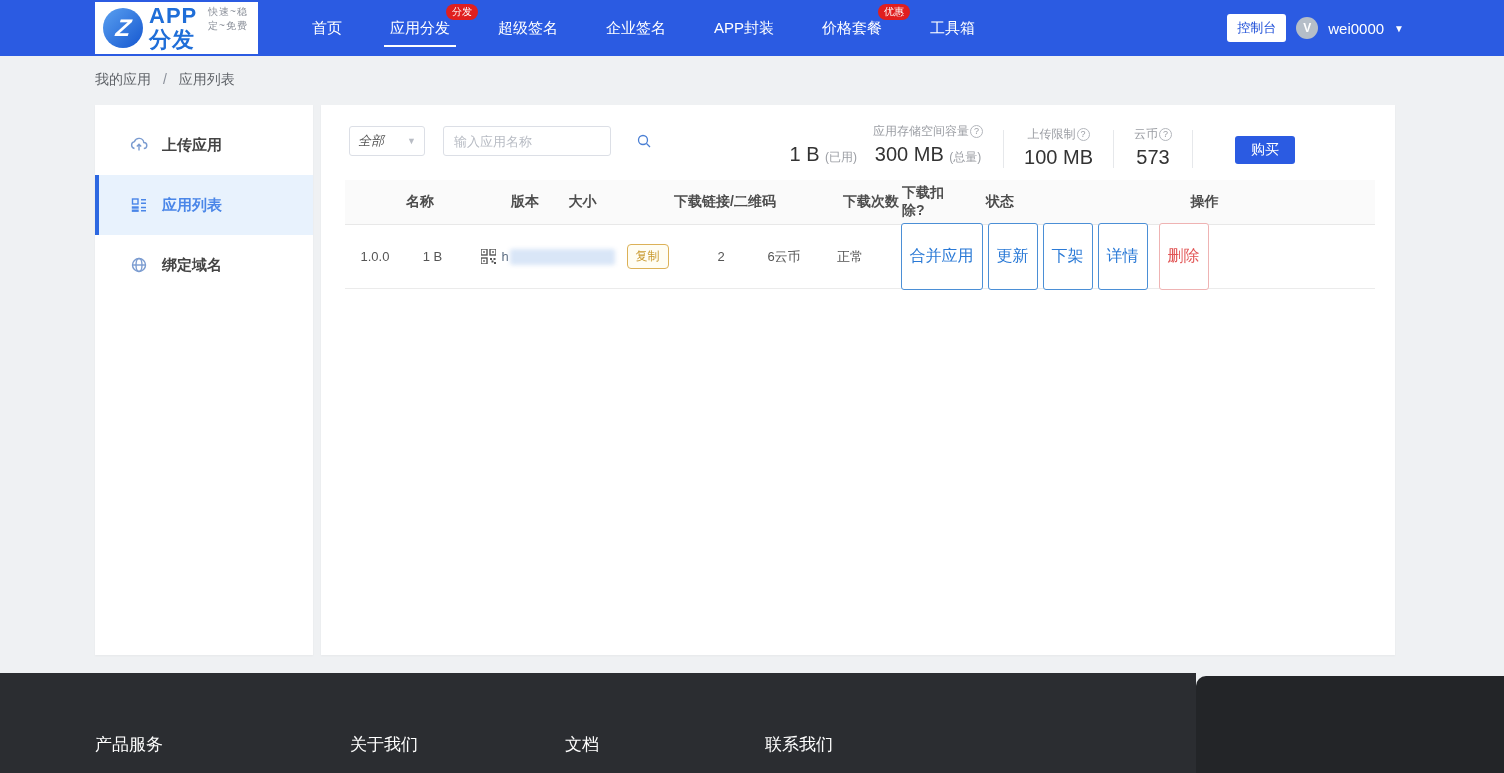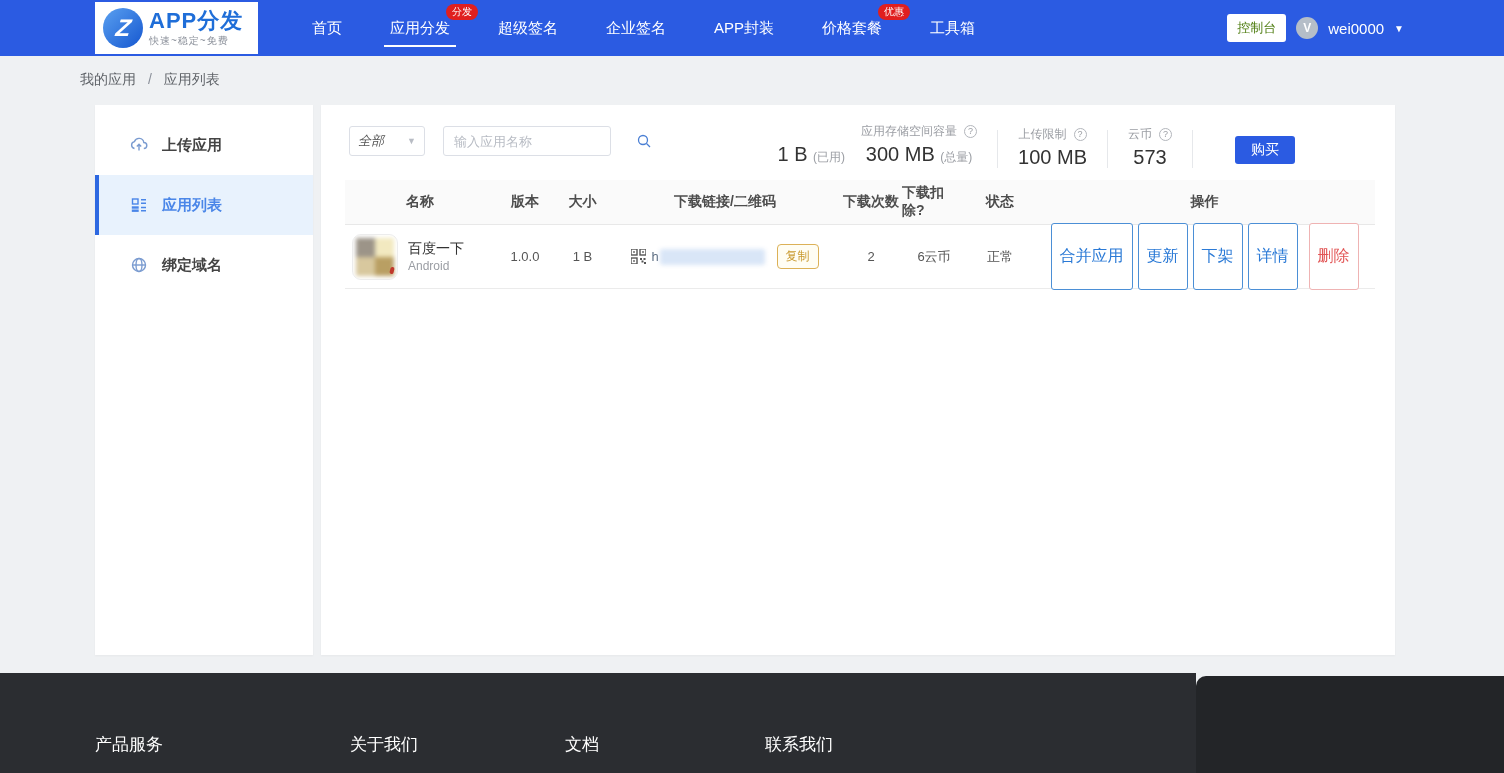--- a/index.html
+++ b/index.html
@@ -10,39 +10,39 @@
   }
   
   .navbar { position:absolute; left:0; top:0; width:1504px; height:56px;
     background:#2b5be2; display:flex; align-items:center; }
   .logo-box { position:absolute; left:95px; top:2px; width:163px; height:52px;
     background:#fff; display:flex; align-items:center; padding-left:8px; }
   .logo-circle { width:40px; height:40px; border-radius:50%;
     background:linear-gradient(135deg,#5aa0f0,#1557d0);
     display:flex; align-items:center; justify-content:center; flex:0 0 auto; }
   .logo-circle span { color:#fff; font-size:24px; font-weight:bold; font-style:italic; transform:skewX(-8deg); }
-  .logo-text { margin-left:6px; display:flex; flex-direction:column; }
+  .logo-text { margin-left:6px; display:flex; flex-direction:row; }
   .logo-title { color:#1f6ed8; font-size:22px; font-weight:bold; letter-spacing:1px; line-height:24px; }
   .logo-tagline { color:#8a8f99; font-size:10px; letter-spacing:1px; margin-top:1px; }
   .nav-items { display:flex; margin-left:288px; height:56px; }
   .nav-item { position:relative; color:#fff; font-size:15px; padding:0 24px;
     display:flex; align-items:center; cursor:pointer; white-space:nowrap; }
   .nav-item.active::after { content:""; position:absolute; left:18px; right:18px;
     bottom:9px; height:2px; background:#fff; }
   .nav-badge { position:absolute; top:4px; right:-4px; background:#e01f1f; color:#fff;
     font-size:10px; padding:2px 6px; border-radius:9px; line-height:12px; }
   .nav-right { position:absolute; right:100px; top:0; height:56px; display:flex; align-items:center; gap:10px; }
-  .console-btn { background:#fff; color:#4d7c0f; font-size:13px; padding:5px 10px;
+  .console-btn { background:#fff; color:#1d4ed8; font-size:13px; padding:5px 10px;
     border-radius:3px; border:none; cursor:pointer; }
   .avatar { width:22px; height:22px; border-radius:50%; background:#b5bec8; color:#fff;
     font-size:12px; font-weight:bold; display:flex; align-items:center; justify-content:center; }
   .user-name { color:#fff; font-size:15px; }
   .caret-down { color:#fff; font-size:10px; }
   
-  .breadcrumb { position:absolute; left:80px; top:71px; font-size:14px; color:#5f6368; }
+  .breadcrumb { position:absolute; left:95px; top:71px; font-size:14px; color:#5f6368; }
   .breadcrumb .sep { margin:0 8px; color:#8a8f99; }
   
   .sidebar-card { position:absolute; left:95px; top:105px; width:218px; height:550px;
     background:#fff; box-shadow:0 1px 2px rgba(0,0,0,.04); padding-top:10px; }
   .main-card { position:absolute; left:321px; top:105px; width:1074px; height:550px;
     background:#fff; box-shadow:0 1px 2px rgba(0,0,0,.04); }
   
   .side-item { height:60px; display:flex; align-items:center; padding-left:30px;
     font-size:15px; color:#444; cursor:pointer; border-left:4px solid transparent;font-weight:bold; }
   .side-item .sicon { width:20px; height:20px; margin-right:13px; display:flex; align-items:center; justify-content:center; }
@@ -56,21 +56,21 @@
     align-items:center; justify-content:space-between; padding:0 8px; font-size:13px; color:#555; cursor:pointer;font-style:italic; }
   .filter-select .caret { color:#b8bcc4; font-size:9px; }
   .search-box { position:absolute; left:122px; top:21px; width:168px; height:30px;
     border:1px solid #dcdfe6; border-radius:3px; background:#fff; display:flex; align-items:center; }
   .search-box input { flex:1; border:none; outline:none; font-size:13px; color:#333;
     padding:0 6px 0 10px; background:transparent; font-family:inherit; }
   .search-box input::placeholder { color:#b8bcc4; }
   .search-icon { margin-right:8px; display:flex; }
   .stats { position:absolute; right:100px; top:16px; display:flex; align-items:flex-end; }
   .stat-group { display:flex; flex-direction:column; align-items:center; }
-  .stat-label { font-size:12px; color:#9a9da3; height:20px; display:flex; align-items:center; gap:7px; }
+  .stat-label { font-size:12px; color:#9a9da3; height:20px; display:flex; align-items:center; gap:1px; }
   .help-icon { width:13px; height:13px; border:1px solid #b3b6bc; border-radius:50%;
     font-size:9px; color:#9a9da3; display:inline-flex; align-items:center; justify-content:center; cursor:pointer; }
   .stat-value { font-size:20px; color:#333; line-height:26px; white-space:nowrap; }
   .stat-suffix { font-size:12px; color:#9a9da3; }
   .stat-divider { width:1px; height:38px; background:#e6e8eb; margin:0 20px 2px 20px; }
   .used-group { margin-right:16px; }
   .buy-btn { background:#2b5be2; color:#fff; border:none; border-radius:3px;
     font-size:14px; width:60px; height:28px; margin:0 0 6px 22px; cursor:pointer; }
   
   .table { position:absolute; left:24px; top:75px; width:1030px; }
@@ -250,35 +250,20 @@
       <div class="t-cell c-name" style="justify-content:center;padding-left:0;">名称</div>
       <div class="t-cell c-ver">版本</div>
       <div class="t-cell c-size">大小</div>
       <div class="t-cell c-link">下载链接/二维码</div>
       <div class="t-cell c-dl">下载次数</div>
       <div class="t-cell c-ded">下载扣除?</div>
       <div class="t-cell c-status">状态</div>
       <div class="t-cell c-ops" style="justify-content:center;">操作</div>
     </div>
     <div class="t-row t-body-row">
-      <div class="t-cell c-name">
-        <div class="app-icon">
-          <div class="grid">
-              <div class="q1"></div>
-              <div class="q2"></div>
-              <div class="q3"></div>
-              <div class="q4"></div>
-            </div>
-          <div class="mark"></div>
-        </div>
-        <div class="name-stack">
-          <span class="app-name">百度一下</span>
-          <span class="app-platform">Android</span>
-        </div>
-      </div>
       <div class="t-cell c-ver">1.0.0</div>
       <div class="t-cell c-size">1 B</div>
       <div class="t-cell c-link">
         <span class="qr-icon">
           <svg width="15" height="15" viewBox="0 0 15 15" fill="#555">
             <rect x="0" y="0" width="6" height="6" fill="none" stroke="#555" stroke-width="1.4"></rect>
             <rect x="2.2" y="2.2" width="1.6" height="1.6"></rect>
             <rect x="9" y="0" width="6" height="6" fill="none" stroke="#555" stroke-width="1.4"></rect>
             <rect x="11.2" y="2.2" width="1.6" height="1.6"></rect>
             <rect x="0" y="9" width="6" height="6" fill="none" stroke="#555" stroke-width="1.4"></rect>

